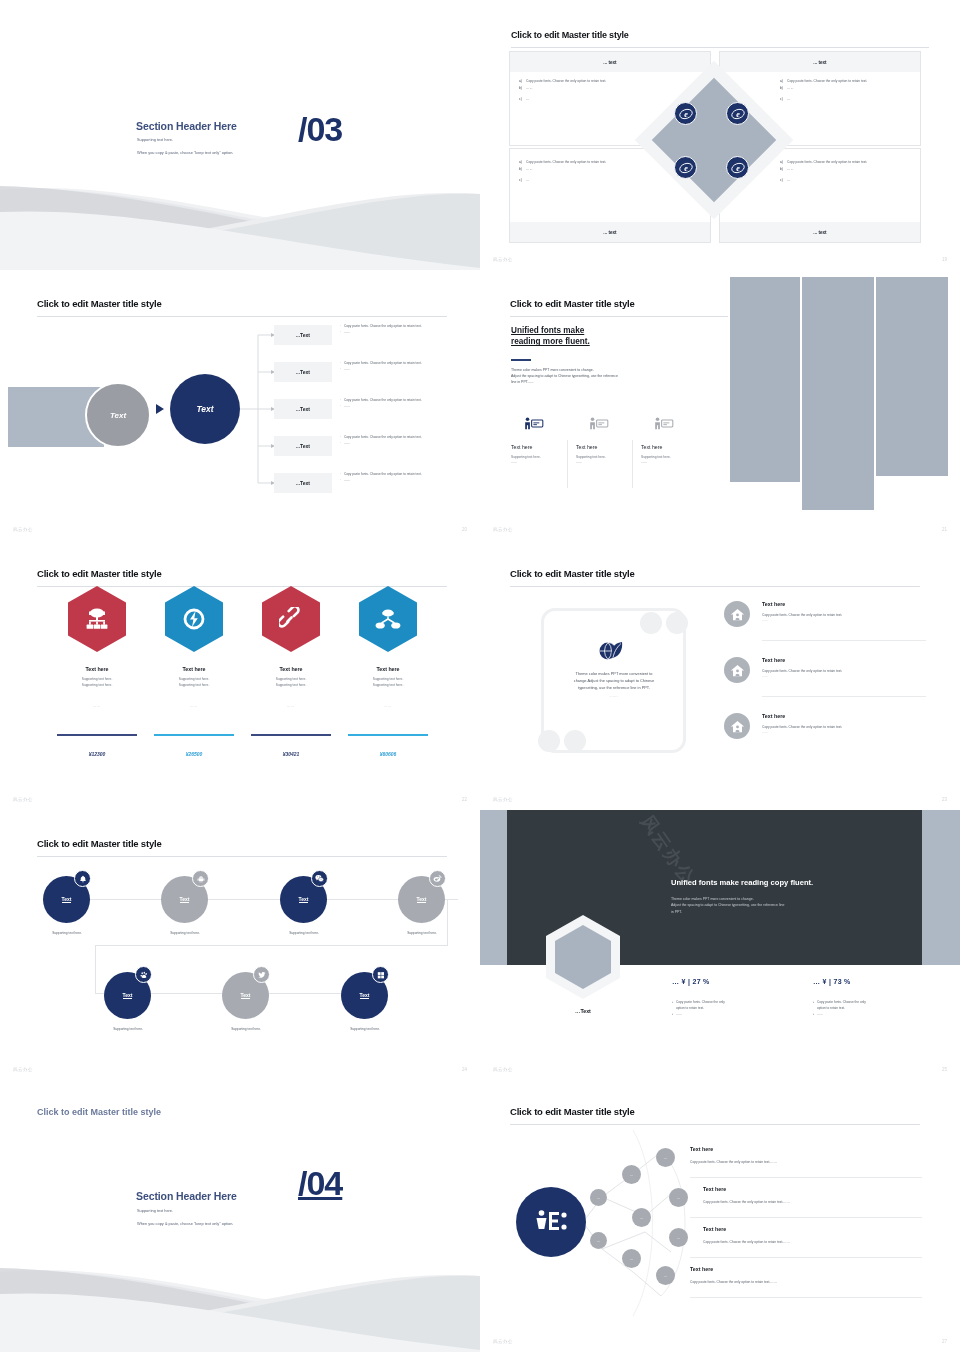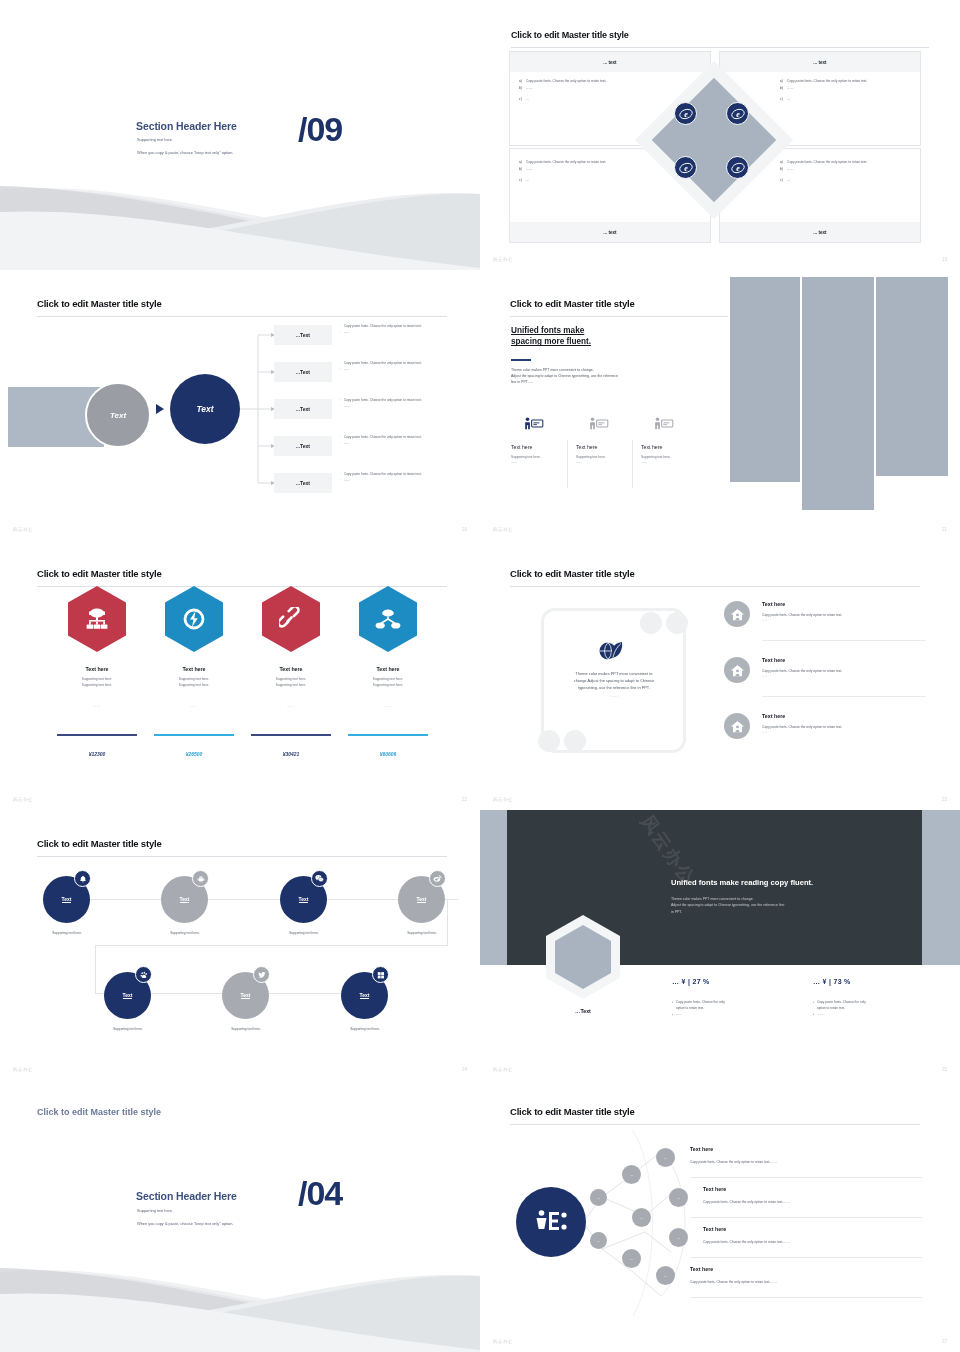--- a/index.html
+++ b/index.html
@@ -98,21 +98,21 @@
       <path d="M0,30 C120,18 260,62 480,96 L480,110 L0,110 Z" fill="#f0f1f3"></path>
       <path d="M0,30 C130,22 270,70 480,100 L480,110 L0,110 Z" fill="#e6e8eb"></path>
       <path d="M0,26 C150,30 300,78 480,104 L480,110 L0,110 Z" fill="#d3d6db" opacity=".85"></path>
       <path d="M480,34 C360,26 250,70 0,102 L0,110 L480,110 Z" fill="#eceef0"></path>
       <path d="M480,34 C370,30 255,74 0,106 L0,110 L480,110 Z" fill="#dfe2e6" opacity=".9"></path>
       <path d="M0,52 C140,46 280,86 480,108 L480,110 L0,110 Z" fill="#f2f3f5"></path>
     </svg>
     <div class="sec-head" style="left:136px;top:120px;">Section Header Here</div>
     <div class="sec-sub1" style="left:137px;top:137px;">Supporting text here.</div>
     <div class="sec-sub2" style="left:137px;top:150px;">When you copy &amp; paste, choose "keep text only" option.</div>
-    <div class="sec-num" style="left:298px;top:112px;">/09</div>
+    <div class="sec-num" style="left:298px;top:112px;">/03</div>
   </div>
 
   <div class="slide">
     <div class="title" style="left:31px;top:30px;font-size:9px;">Click to edit Master title style</div>
     <div class="title-rule" style="left:31px;top:47px;width:418px;"></div>
 
     <div class="panel" style="left:29px;top:51px;width:202px;height:95px;">
       <div class="panel-cap" style="top:0;height:20px;">... text</div>
       <div class="abcList" style="left:9px;top:27px;width:180px;">
         <div>
@@ -312,21 +312,21 @@
     <div class="footer-mark">风云办公</div>
     <div class="pagenum">20</div>
   </div>
 
   <div class="slide">
     <div class="title" style="left:30px;top:28px;font-size:9.5px;">Click to edit Master title style</div>
     <div class="title-rule" style="left:30px;top:46px;width:218px;"></div>
 
     <div class="ufTitle" style="left:31px;top:55px;width:170px;">
       <div>Unified fonts make</div>
-      <div>spacing more fluent.</div>
+      <div>reading more fluent.</div>
     </div>
     <div class="ufRule" style="left:31px;top:89px;"></div>
     <div class="ufBody" style="left:31px;top:97px;width:195px;">
       <div>Theme color makes PPT more convenient to change.</div>
       <div>Adjust the spacing to adapt to Chinese typesetting, use the reference</div>
       <div>line in PPT......</div>
     </div>
 
     <div class="ufcol" style="left:250px;top:7px;width:70px;height:205px;"></div>
     <div class="ufcol" style="left:322px;top:7px;width:72px;height:233px;"></div>
@@ -704,21 +704,21 @@
       <path d="M0,30 C130,22 270,70 480,100 L480,110 L0,110 Z" fill="#e6e8eb"></path>
       <path d="M0,26 C150,30 300,78 480,104 L480,110 L0,110 Z" fill="#d3d6db" opacity=".85"></path>
       <path d="M480,34 C360,26 250,70 0,102 L0,110 L480,110 Z" fill="#eceef0"></path>
       <path d="M480,34 C370,30 255,74 0,106 L0,110 L480,110 Z" fill="#dfe2e6" opacity=".9"></path>
       <path d="M0,52 C140,46 280,86 480,108 L480,110 L0,110 Z" fill="#f2f3f5"></path>
     </svg>
     <div class="sec-title-small" style="left:37px;top:27px;">Click to edit Master title style</div>
     <div class="sec-head" style="left:136px;top:110px;">Section Header Here</div>
     <div class="sec-sub1" style="left:137px;top:128px;">Supporting text here.</div>
     <div class="sec-sub2" style="left:137px;top:141px;">When you copy &amp; paste, choose "keep text only" option.</div>
-    <div class="sec-num" style="left:298px;top:96px;">/04</div>
+    <div class="sec-num" style="left:298px;top:86px;text-decoration:underline;">/04</div>
   </div>
 
   <div class="slide">
     <div class="title" style="left:30px;top:26px;font-size:9.5px;">Click to edit Master title style</div>
     <div class="title-rule" style="left:30px;top:44px;width:410px;"></div>
 
     <svg style="position:absolute;left:95px;top:44px;width:125px;height:195px;" viewBox="0 0 125 195">
       <g stroke="#e2e4e7" stroke-width="1" fill="none">
         <path d="M8,98 L27,73 M8,98 L27,125"></path>
         <path d="M27,73 L58,50 M27,73 L70,92"></path>

